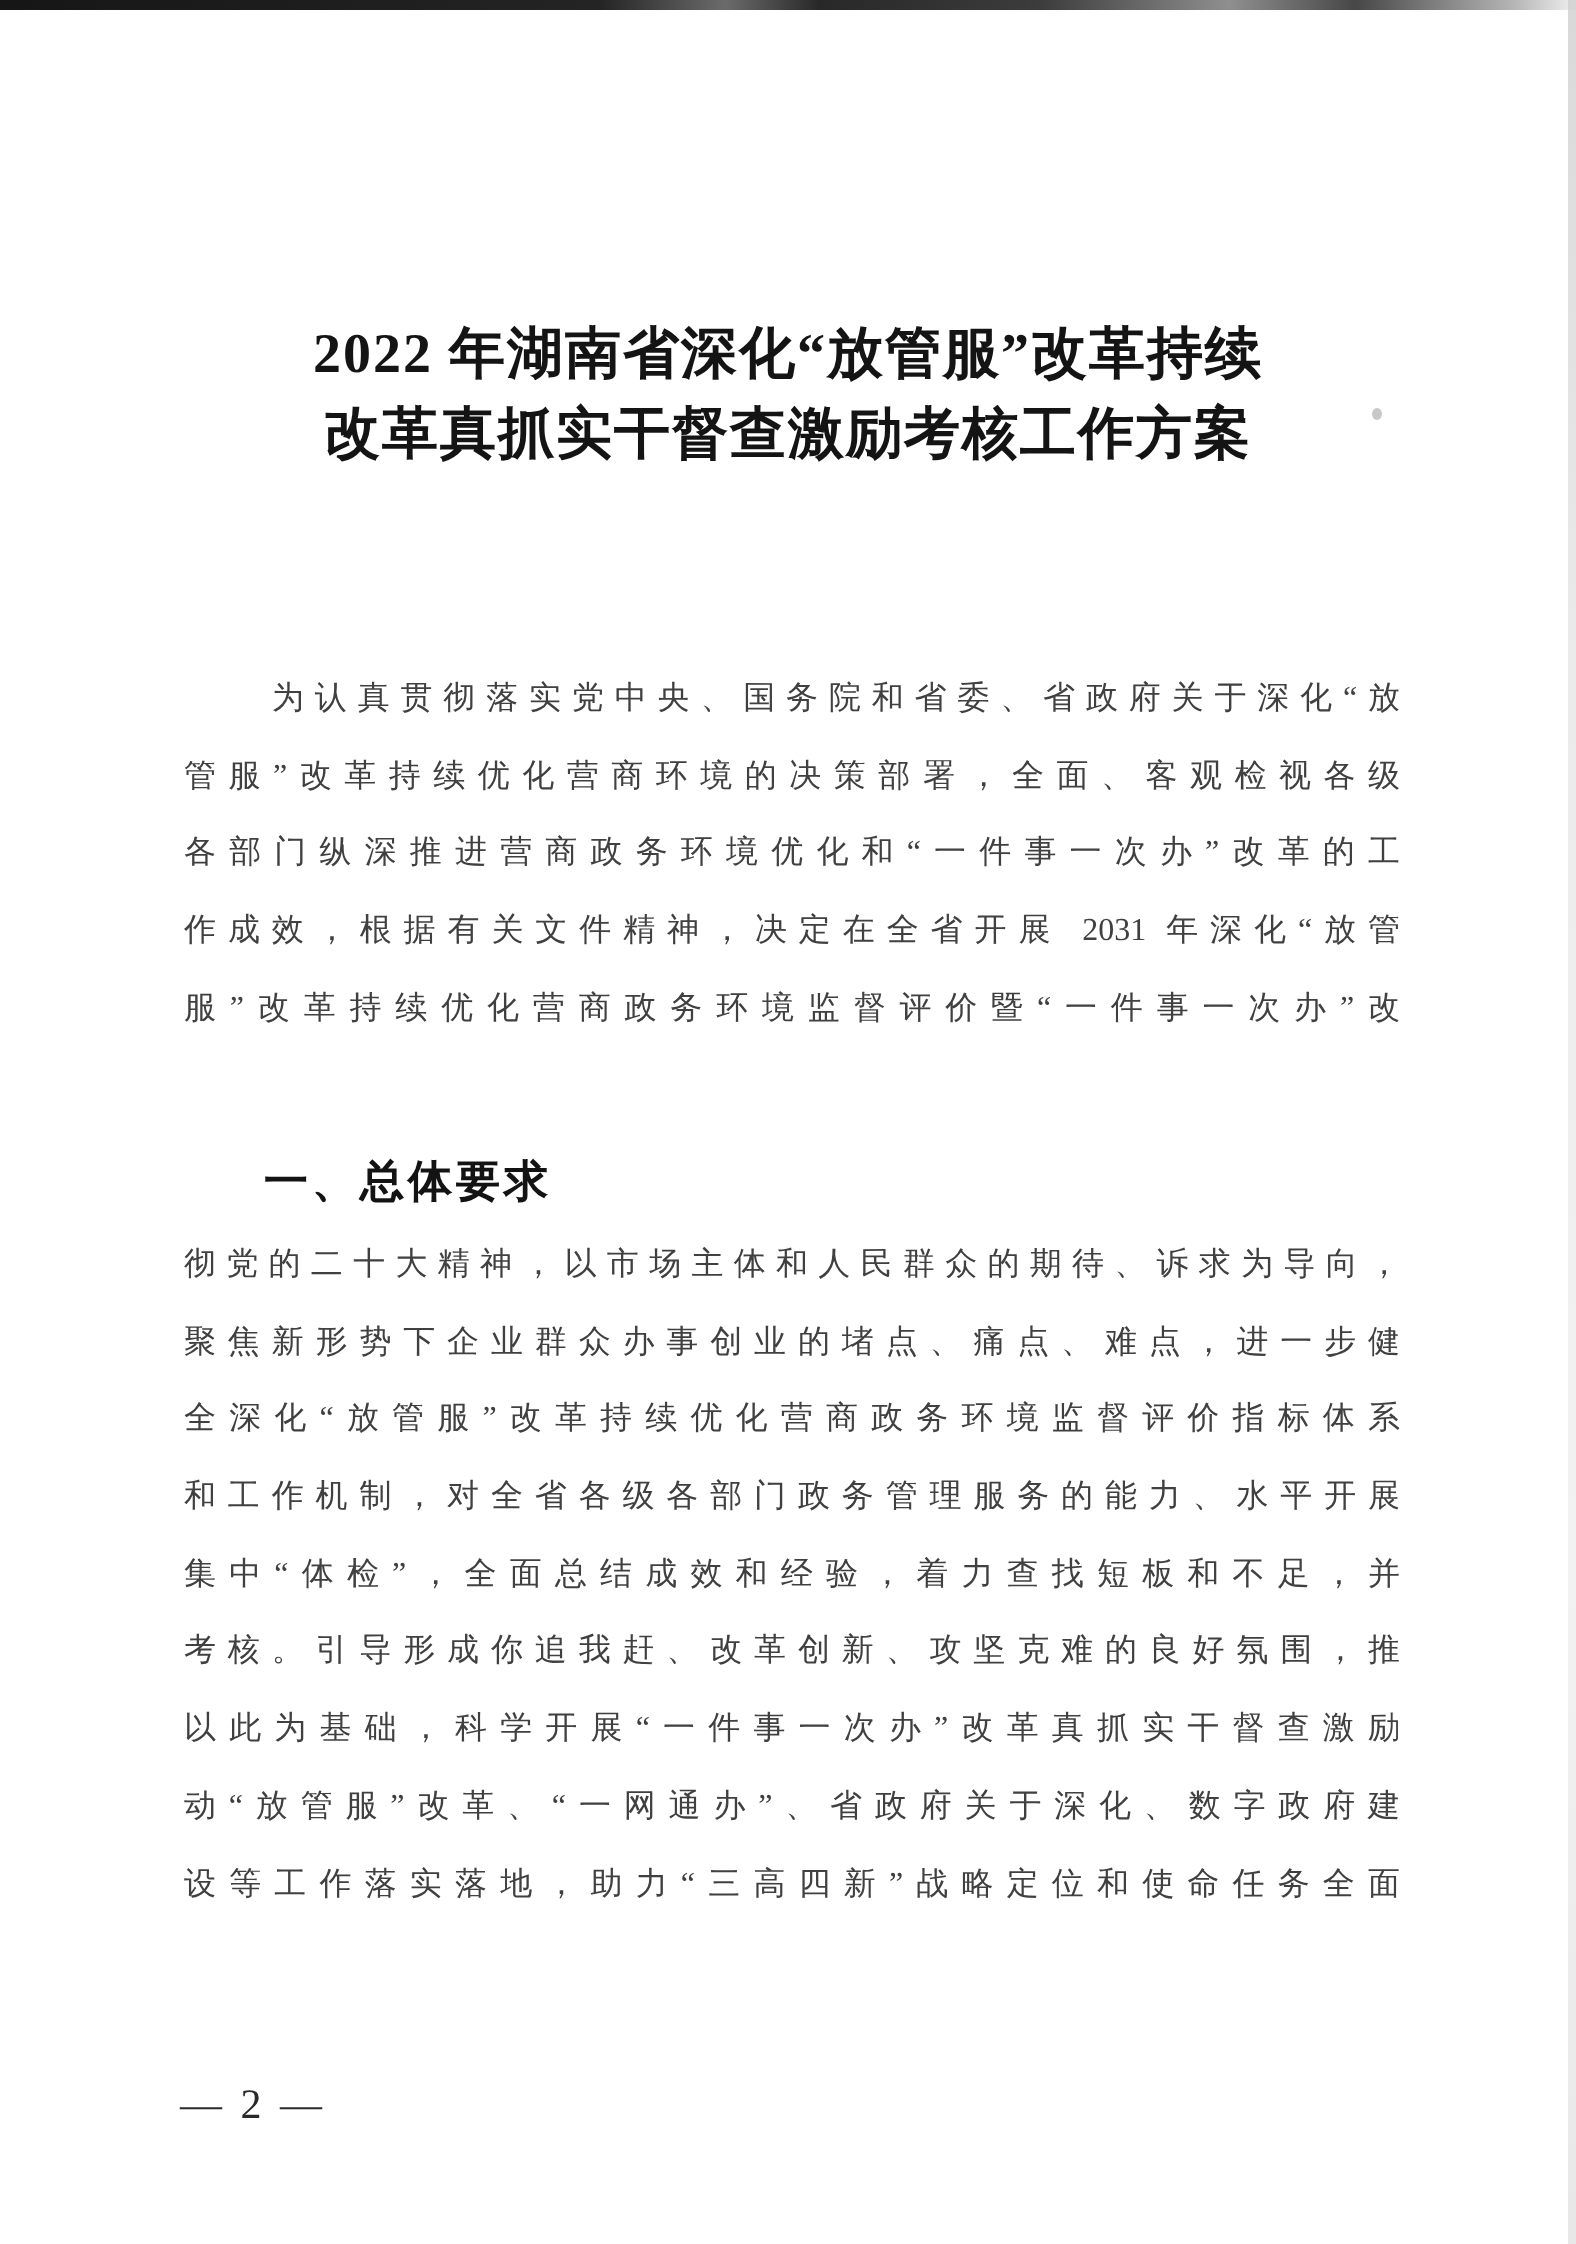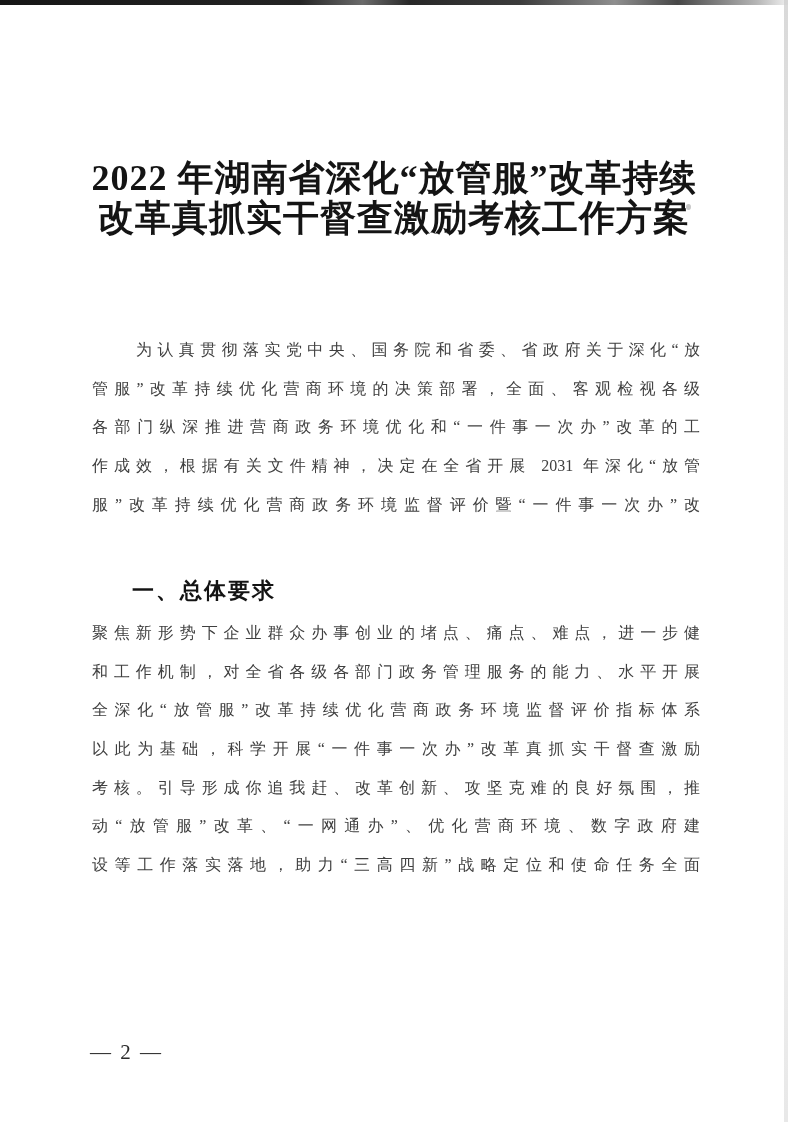--- a/index.html
+++ b/index.html
@@ -39,21 +39,21 @@
     background: #9a9a9a;
     border-radius: 50%;
     opacity: 0.55;
   }
   
   .title {
     position: absolute;
     top: 158px; left: 44px;
     width: 700px;
     margin: 0;
-    font-size: 36px;
+    font-size: 28px;
     line-height: 40px;
     font-weight: bold;
     color: #141414;
     letter-spacing: 1px;
   }
   .title .line {
     text-align: center;
     text-align-last: center;
   }
   
@@ -115,23 +115,25 @@
       <div class="line indent">为认真贯彻落实党中央、国务院和省委、省政府关于深化“放</div>
       <div class="line">管服”改革持续优化营商环境的决策部署，全面、客观检视各级</div>
       <div class="line">各部门纵深推进营商政务环境优化和“一件事一次办”改革的工</div>
       <div class="line">作成效，根据有关文件精神，决定在全省开展 2031 年深化“放管</div>
       <div class="line">服”改革持续优化营商政务环境监督评价暨“一件事一次办”改</div>
     </div>
 
   <h2 class="heading">一、总体要求</h2>
 
   <div class="para para2">
+      <div class="line">彻党的二十大精神，以市场主体和人民群众的期待、诉求为导向，</div>
       <div class="line">聚焦新形势下企业群众办事创业的堵点、痛点、难点，进一步健</div>
+      <div class="line">全深化“放管服”改革持续优化营商政务环境监督评价指标体系</div>
       <div class="line">和工作机制，对全省各级各部门政务管理服务的能力、水平开展</div>
-      <div class="line">全深化“放管服”改革持续优化营商政务环境监督评价指标体系</div>
+      <div class="line">集中“体检”，全面总结成效和经验，着力查找短板和不足，并</div>
+      <div class="line">考核。引导形成你追我赶、改革创新、攻坚克难的良好氛围，推</div>
       <div class="line">以此为基础，科学开展“一件事一次办”改革真抓实干督查激励</div>
-      <div class="line">考核。引导形成你追我赶、改革创新、攻坚克难的良好氛围，推</div>
-      <div class="line">动“放管服”改革、“一网通办”、优化营商环境、数字政府建</div>
+      <div class="line">动“放管服”改革、“一网通办”、省政府关于深化、数字政府建</div>
       <div class="line">设等工作落实落地，助力“三高四新”战略定位和使命任务全面</div>
     </div>
 
   <div class="footer">— 2 —</div>
 </div>
 
 </body></html>

